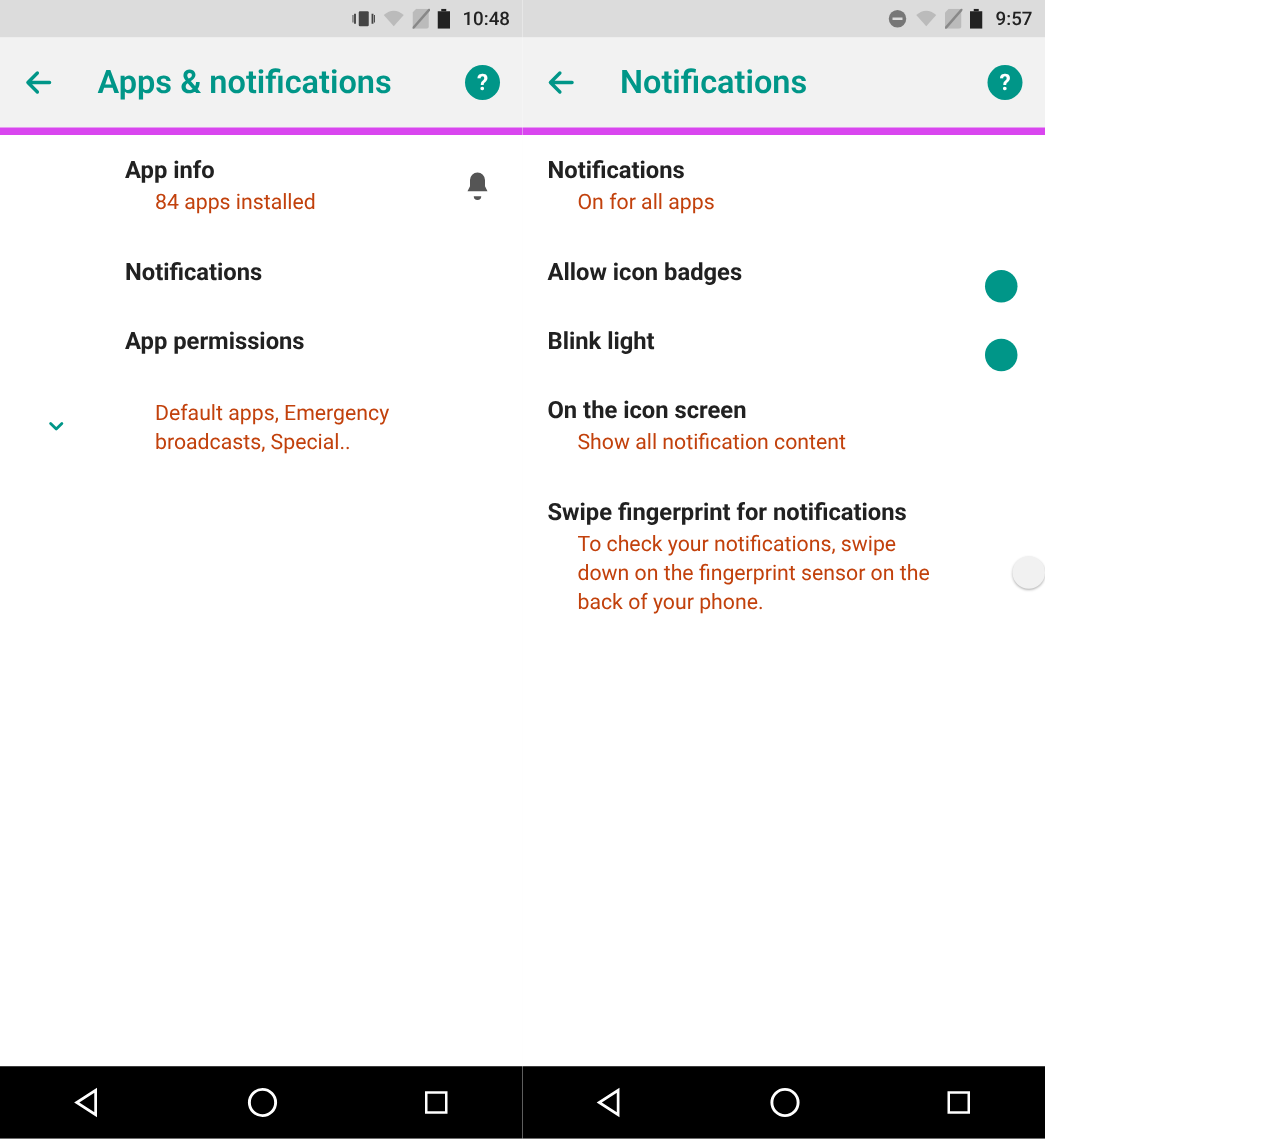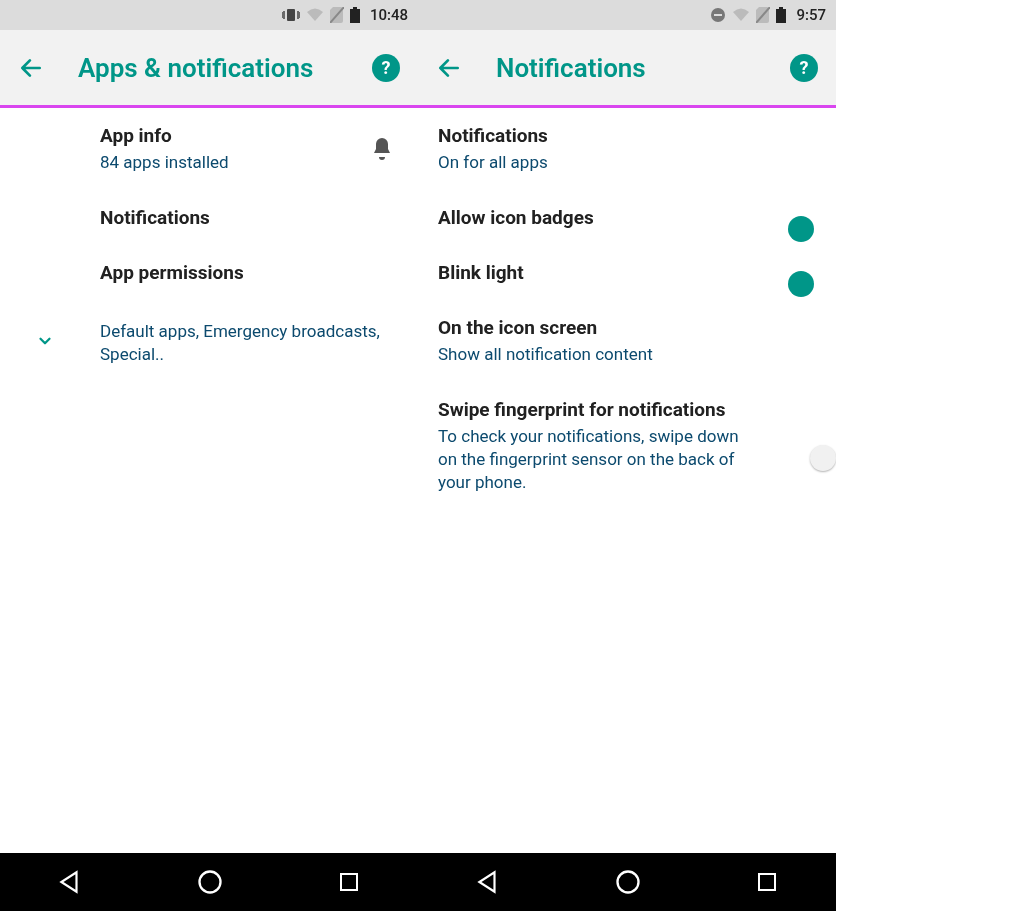--- a/index.html
+++ b/index.html
@@ -3,31 +3,31 @@
 <meta charset="utf-8">
 <style>
   * { box-sizing: border-box; margin: 0; padding: 0; }
   html, body { width: 1024px; height: 911px; font-family: Roboto, "Helvetica Neue", Arial, sans-serif; background:#fff; }
   .outer { width:836px; height:911px; display:flex; flex-direction:column; }
   .tophalf { display:flex; flex:1; }
   .phone { width:512px; height:100%; display:flex; flex-direction:column; background:#fafafa; }
   .statusbar { height:30px; background:#dcdcdc; display:flex; align-items:center; justify-content:flex-end; padding:0 10px; gap:6px; font-size:15px; color:#444; }
   .statusbar .icon { display:inline-flex; align-items:center; }
   .statusbar .time { color:#222; font-weight:500; margin-left:4px; }
-  .appbar { height:78px; background:#f2f2f2; display:flex; align-items:center; padding:0 18px; border-bottom:3px solid #d946ef; }
+  .appbar { height:78px; background:#f2f2f2; display:flex; align-items:center; padding:0 18px; border-bottom:6px solid #d946ef; }
   .appbar .back { color:#009688; }
   .appbar .title { flex:1; color:#009688; font-size:26px; font-weight:600; margin-left:34px; }
   .appbar .help { width:28px; height:28px; border-radius:50%; background:#009688; color:#fff; display:flex; align-items:center; justify-content:center; font-size:18px; font-weight:700; }
   .content { flex:1; background:#fff; overflow:hidden; }
   .row { padding:16px 20px 16px 100px; position:relative; }
   .row.withicon { padding-right:64px; }
   .row .leading { position:absolute; left:36px; top:50%; transform:translateY(-50%); }
   .row .trailing { position:absolute; right:24px; top:50%; transform:translateY(-50%); }
   .row .primary { font-size:19px; color:#212121;font-weight:bold; }
-  .row .secondary { font-size:17px; color:#0c4a6e; margin-top:4px; line-height:1.35; }
+  .row .secondary { font-size:17px; color:#c2410c; margin-top:4px; line-height:1.35;margin-left:24px; }
   .chev { color:#009688; }
   .bell { color:#555; }
   .switch { width:42px; height:24px; border-radius:12px; position:relative; }
   .switch.on { background:#80cbc4; }
   .switch.on::after { content:""; position:absolute; right:-2px; top:-1px; width:26px; height:26px; border-radius:50%; background:#009688; }
   .switch.off { background:#bdbdbd; }
   .switch.off::after { content:""; position:absolute; left:-2px; top:-1px; width:26px; height:26px; border-radius:50%; background:#f1f1f1; box-shadow:0 1px 2px rgba(0,0,0,.3); }
   .navbar { height:58px; background:#000; display:flex; align-items:center; justify-content:space-around; }
   .navbar svg { stroke:#fff; fill:none; }
   svg { display:block; }

